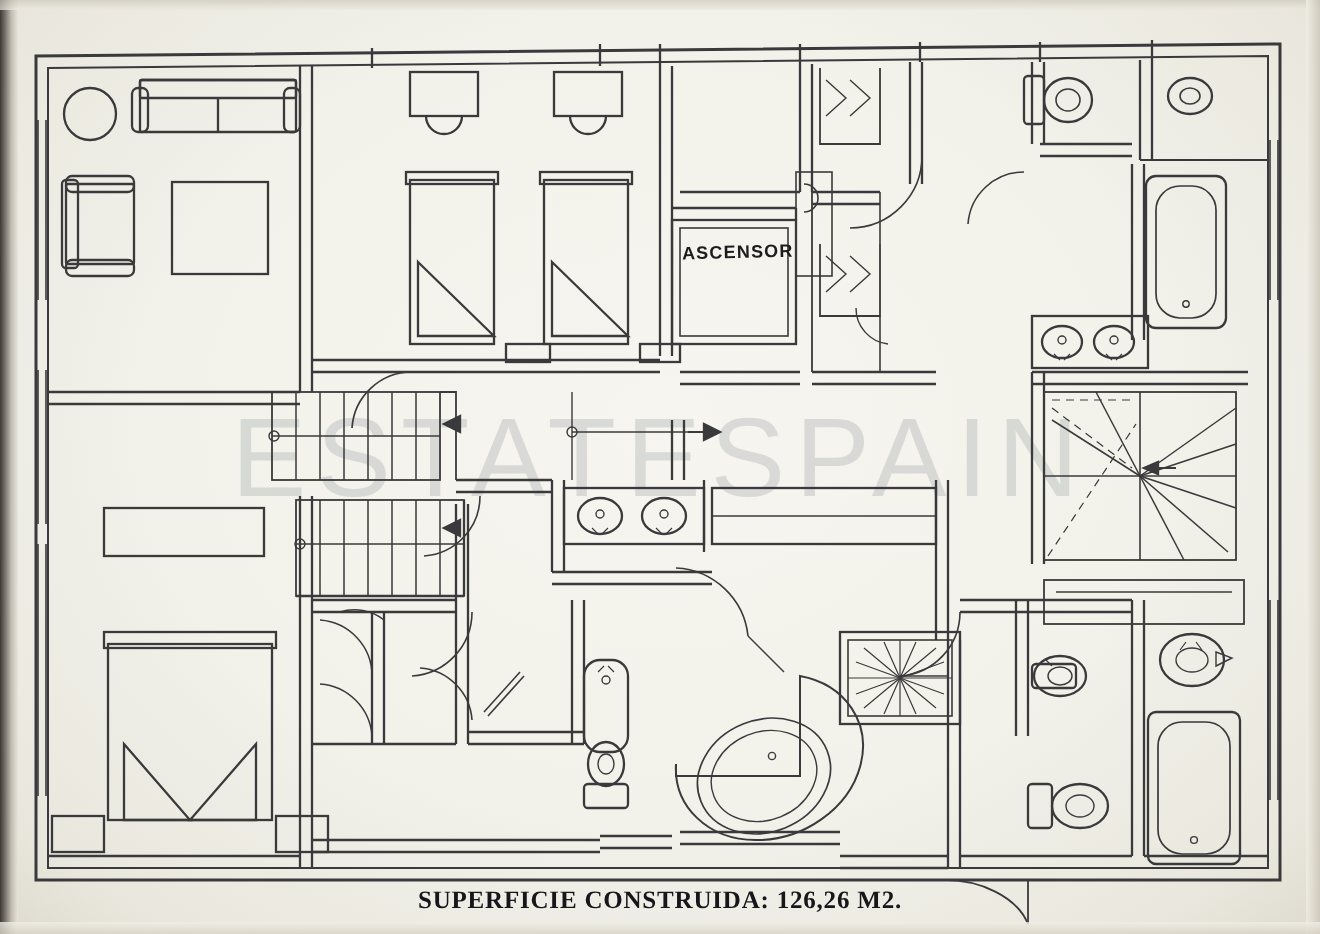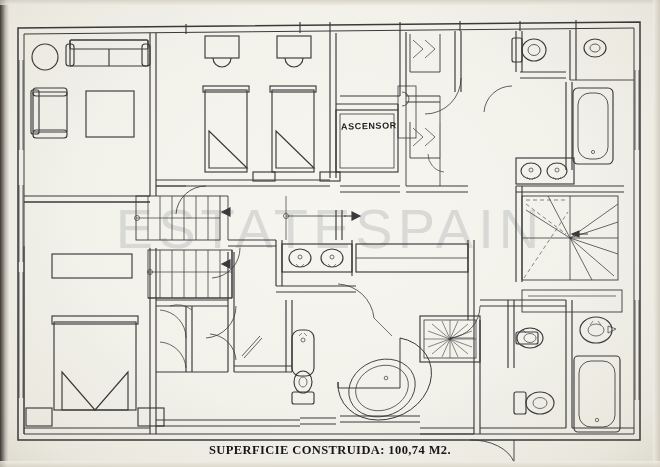--- a/index.html
+++ b/index.html
@@ -340,15 +340,15 @@
   <div class="edge-left"></div>
   <div class="edge-top"></div>
   <div class="edge-right"></div>
   <div class="edge-bottom"></div>
 
   <div style="position:absolute;left:341px;top:121px;font-family:'Liberation Sans',sans-serif;
               font-size:9px;font-weight:bold;letter-spacing:.6px;color:#1d1d20;
               transform:rotate(-1.5deg);">ASCENSOR</div>
 
   <div class="caption">
-    <span class="ln">SUPERFICIE CONSTRUIDA: 100,74 M2.</span>
+    <span class="ln">SUPERFICIE CONSTRUIDA: 126,26 M2.</span>
   </div>
 </div>
 
 </body></html>

